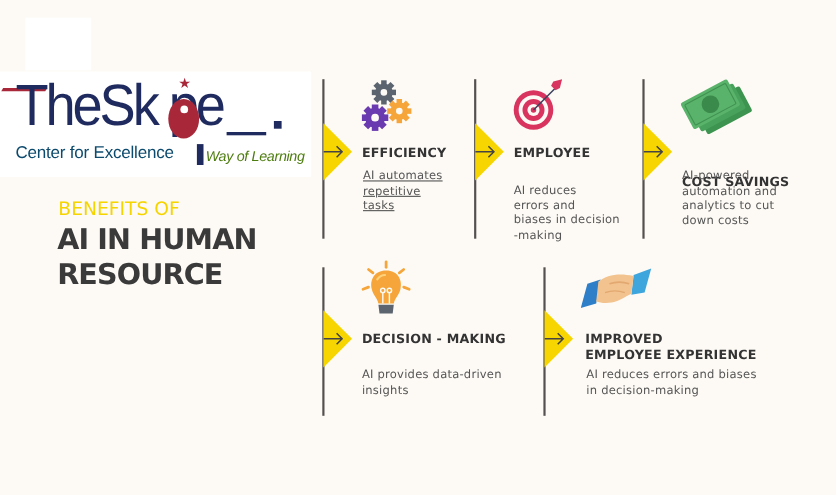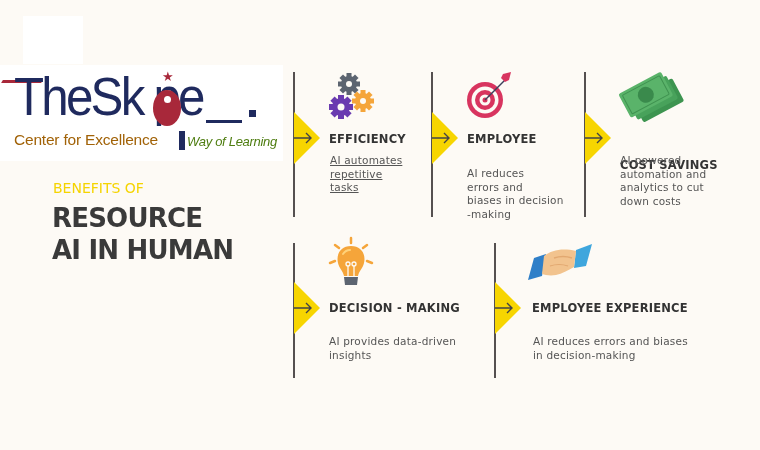--- a/index.html
+++ b/index.html
@@ -45,34 +45,34 @@
       position: absolute; left: 153px; top: 90px; width: 28px; height: 36px;
       background: #a8283a; border-radius: 50%;
     }
     .logo-ball::after {
       content: ""; position: absolute; left: 11px; top: 6px; width: 7px; height: 7px;
       background: #fff; border-radius: 50%;
     }
     .logo-sub {
       position: absolute; left: 14px; top: 131px;
       font-family: "Liberation Sans", sans-serif;
-      font-size: 15.5px; color: #a16207; letter-spacing: -0.2px;
+      font-size: 15.5px; color: #0c4a6e; letter-spacing: -0.2px;
     }
     .logo-bar {
       position: absolute; left: 179px; top: 131px; width: 6px; height: 19px;
       background: #1f2a5e;
     }
     .logo-tag {
       position: absolute; left: 187px; top: 134px;
       font-family: "Liberation Sans", sans-serif;
       font-size: 13px; font-style: italic; color: #4d7c0f; letter-spacing: -0.3px;
     }
     .benefits {
       position: absolute; left: 53px; top: 180px;
-      font-size: 14px; color: #f5d400; letter-spacing: 0px;
+      font-size: 17px; color: #f5d400; letter-spacing: 0px;
     }
     .headline {
       position: absolute; left: 52px; top: 202px;
       font-size: 26px; font-weight: bold; color: #3a3a3a;
       line-height: 32px; letter-spacing: -0.8px;
     }
     .vline {
       position: absolute; width: 2px; background: #555050;
     }
     .arrow-tab {
@@ -107,22 +107,22 @@
   <div class="logo-star">★</div>
   <div class="logo-underline"></div>
   <div class="logo-dot"></div>
   <div class="logo-sub">Center for Excellence</div>
   <div class="logo-bar"></div>
   <div class="logo-tag">Way of Learning</div>
 </div>
 
 <div class="benefits">BENEFITS OF</div>
 <div class="headline">
+  <div>AI IN HUMAN</div>
   <div>RESOURCE</div>
-  <div>AI IN HUMAN</div>
 </div>
 
 <div>
   <div class="vline" style="left:293px; top:72px; height:145px;"></div>
   <div class="arrow-tab" style="left:294px; top:112px;"></div>
   <svg class="arrow-glyph" style="left:294px; top:131px;" viewBox="0 0 24 14">
     <path d="M0 7 H17 M12 2 L17 7 L12 12" stroke="#444" stroke-width="1.4" fill="none"></path>
   </svg>
   <svg class="icon" style="left:327px; top:70px;" width="50" height="52" viewBox="0 0 50 52">
     <g transform="translate(22,14)">
@@ -256,17 +256,18 @@
     <path d="M0 7 H17 M12 2 L17 7 L12 12" stroke="#444" stroke-width="1.4" fill="none"></path>
   </svg>
   <svg class="icon" style="left:528px; top:240px;" width="68" height="44" viewBox="0 0 68 44">
     <path d="M0 40 L6 18 L18 14 L14 36 Z" fill="#2f7fc8"></path>
     <path d="M48 10 L64 4 L58 26 L46 28 Z" fill="#3fa6dd"></path>
     <path d="M16 16 C24 10 34 8 48 11 L46 27 C40 30 34 34 28 35 C22 36 17 35 14 34 Z" fill="#f2c38e"></path>
     <path d="M26 18 C32 16 38 16 44 18" stroke="#e2a870" stroke-width="1.5" fill="none"></path>
     <path d="M22 26 C28 24 34 24 40 26" stroke="#e2a870" stroke-width="1.2" fill="none"></path>
   </svg>
   <div class="card-title" style="left:532px; top:301px;">
+    <div>IMPROVED</div>
     <div>EMPLOYEE EXPERIENCE</div>
   </div>
   <div class="card-desc" style="left:533px; top:335px; white-space:pre-line;">AI reduces errors and biases
 in decision-making</div>
 </div>
 
 </body></html>

